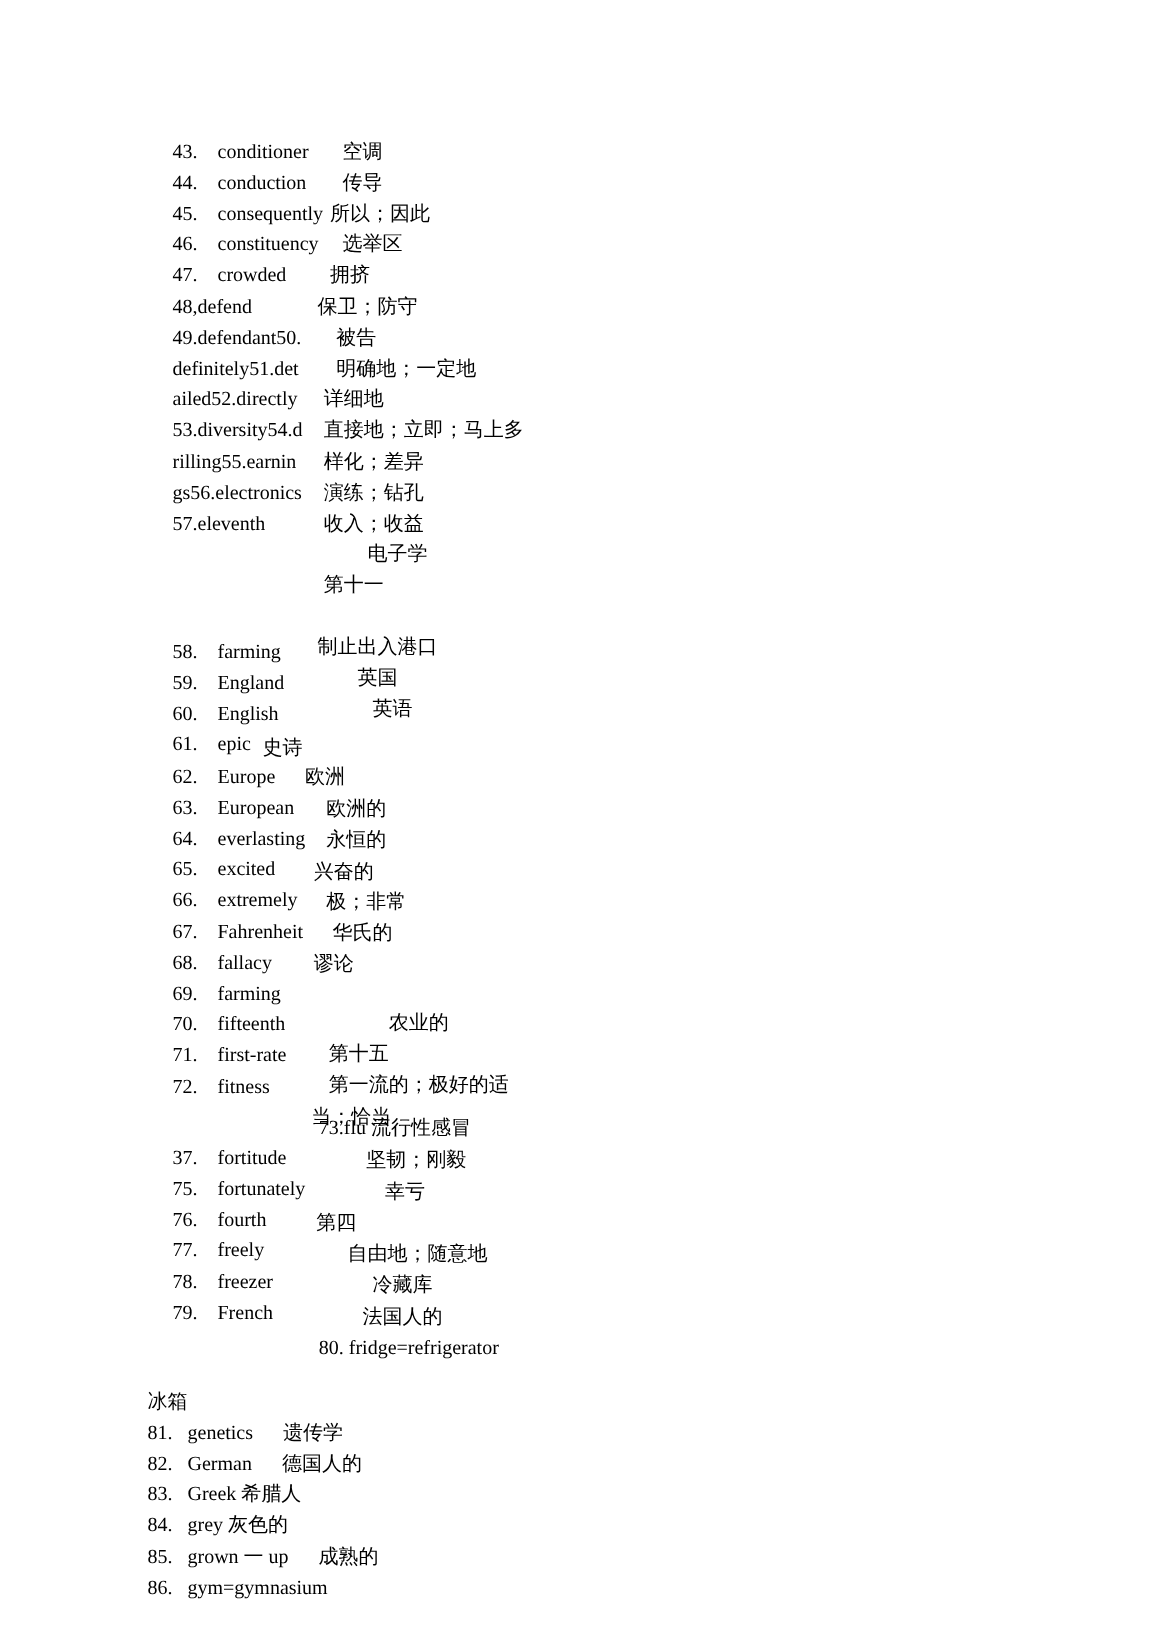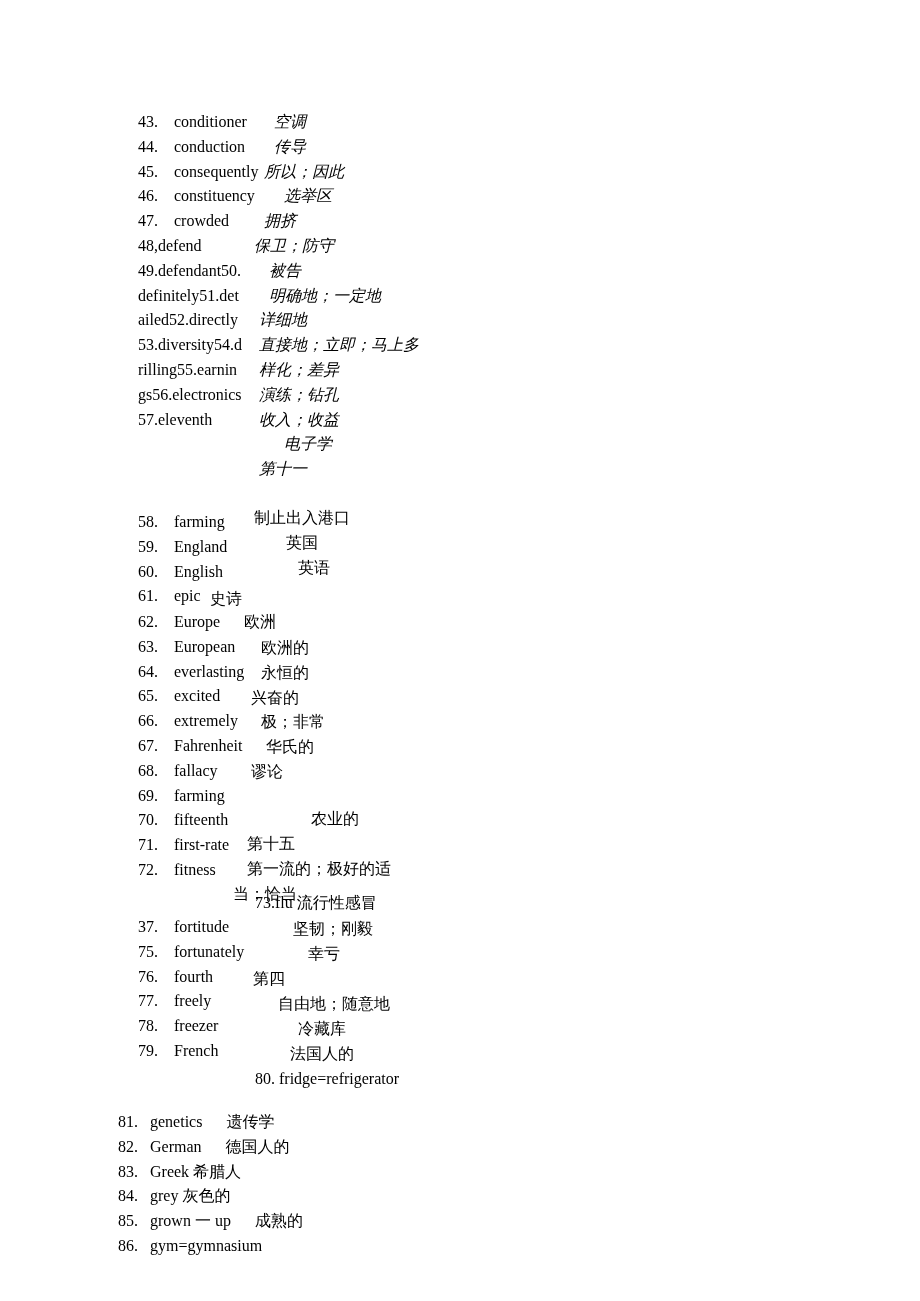--- a/index.html
+++ b/index.html
@@ -48,35 +48,35 @@
 constituency
 crowded</div>
     <div class="col-en" style="left:0px;top:124px;width:120px;">48,defend
 49.defendant50.
 definitely51.det
 ailed52.directly
 53.diversity54.d
 rilling55.earnin
 gs56.electronics
 57.eleventh</div>
-    <div class="col-zh" style="left:136px;top:0;font-style:italic;">
+    <div class="col-zh" style="left:136px;top:0;">
       <span class="n">空调</span>
       <span class="n">传导</span>
       <span class="n" style="margin-left:-10px">所以；因此</span>
-      <span class="n" style="margin-left:10px">选举区</span>
+      <span class="n" style="">选举区</span>
       <span class="n" style="margin-left:-10px">拥挤</span>
       <span class="n" style="margin-left:-20px">保卫；防守</span>
       <span class="n" style="margin-left:-5px">被告</span>
       <span class="n" style="margin-left:-5px">明确地；一定地</span>
       <span class="n" style="margin-left:-15px">详细地</span>
       <span class="n" style="margin-left:-15px">直接地；立即；马上多</span>
       <span class="n" style="margin-left:-15px">样化；差异</span>
       <span class="n" style="margin-left:-15px">演练；钻孔</span>
       <span class="n" style="margin-left:-15px">收入；收益</span>
-      <span class="n" style="margin-left:10px">电子学</span>
+      <span class="n" style="margin-left:20px">电子学</span>
       <span class="n" style="margin-left:-15px">第十一</span>
     </div>
   </div>
 
   <div class="block b2">
     <div class="col-nums" style="left:0;top:0;">
       <span class="n">58.</span>
       <span class="n">59.</span>
       <span class="n">60.</span>
       <span class="n">61.</span>
@@ -121,21 +121,21 @@
     <div class="col-zh" style="left:106px;top:0;">欧洲</div>
     <div class="col-zh" style="left:123px;top:26px;">
       <span class="n">欧洲的</span>
       <span class="n">永恒的</span>
       <span class="n" style="margin-left:-10px">兴奋的</span>
       <span class="n">极；非常</span>
       <span class="n" style="margin-left:5px">华氏的</span>
       <span class="n" style="margin-left:-10px">谬论</span>
     </div>
     <div class="col-zh" style="left:173px;top:197px;">农业的</div>
-    <div class="col-zh" style="left:109px;top:222px;">
+    <div class="col-zh" style="left:125px;top:222px;">
       <span class="n">第十五</span>
       <span class="n">第一流的；极好的适</span>
       <span class="n" style="margin-left:-14px">当；恰当</span>
     </div>
   </div>
 
   <div class="block b4">
     <div class="col-zh" style="left:117px;top:-4px;">73.flu 流行性感冒</div>
     <div class="col-nums" style="left:0;top:20px;">
       <span class="n">37.</span>
@@ -154,20 +154,21 @@
     <div class="col-zh" style="left:155px;top:22px;">坚韧；刚毅</div>
     <div class="col-zh" style="left:170px;top:47px;">幸亏</div>
     <div class="col-zh" style="left:115px;top:72px;">第四</div>
     <div class="col-zh" style="left:140px;top:97px;">自由地；随意地</div>
     <div class="col-zh" style="left:160px;top:122px;">冷藏库</div>
     <div class="col-zh" style="left:152px;top:147px;">法国人的</div>
     <div class="col-zh" style="left:117px;top:172px;">80.  fridge=refrigerator</div>
   </div>
 
   <div class="block b5" style="margin-left:-20px;">
+    <span class="n">冰箱</span>
     <span class="n" style="white-space:pre">81.   genetics      遗传学</span>
     <span class="n" style="white-space:pre">82.   German      德国人的</span>
     <span class="n" style="white-space:pre">83.   Greek 希腊人</span>
     <span class="n" style="white-space:pre">84.   grey 灰色的</span>
     <span class="n" style="white-space:pre">85.   grown 一 up      成熟的</span>
     <span class="n" style="white-space:pre">86.   gym=gymnasium</span>
   </div>
 
 </div>
 

